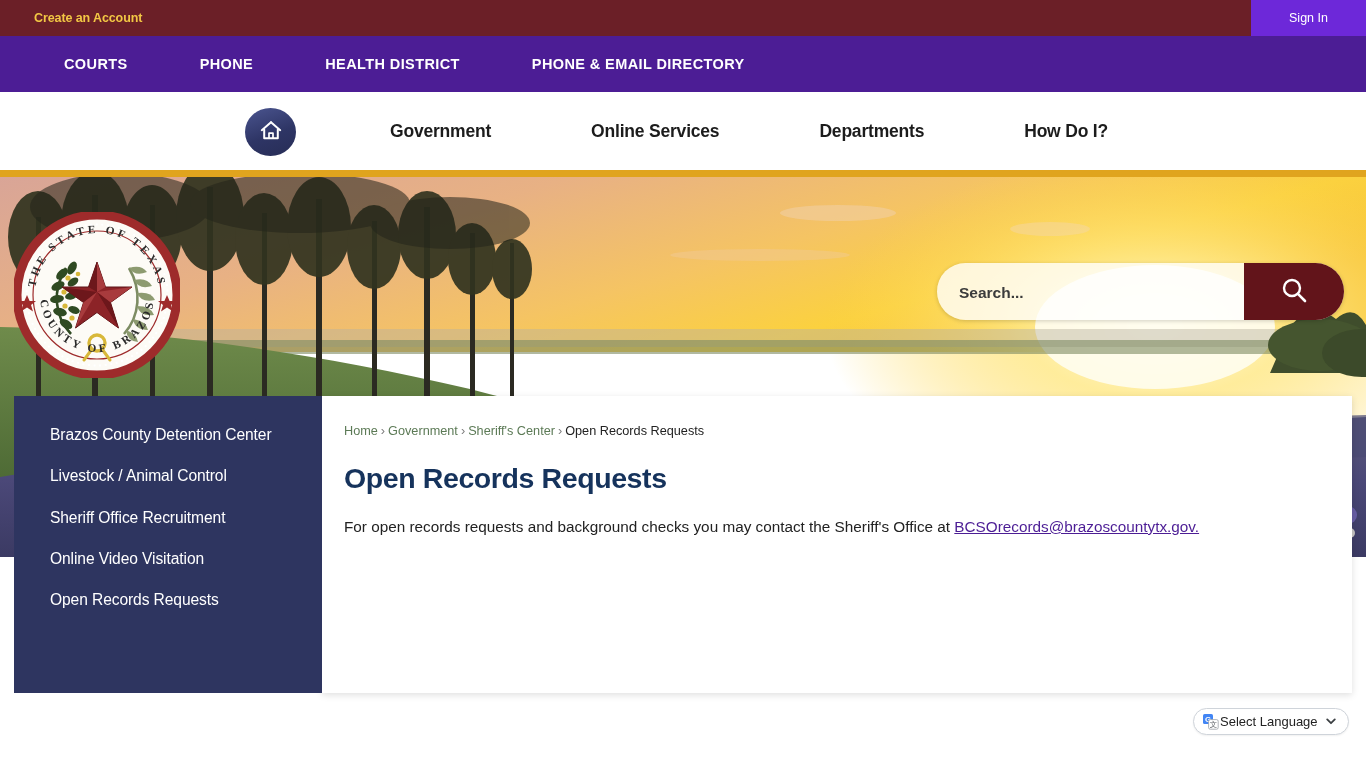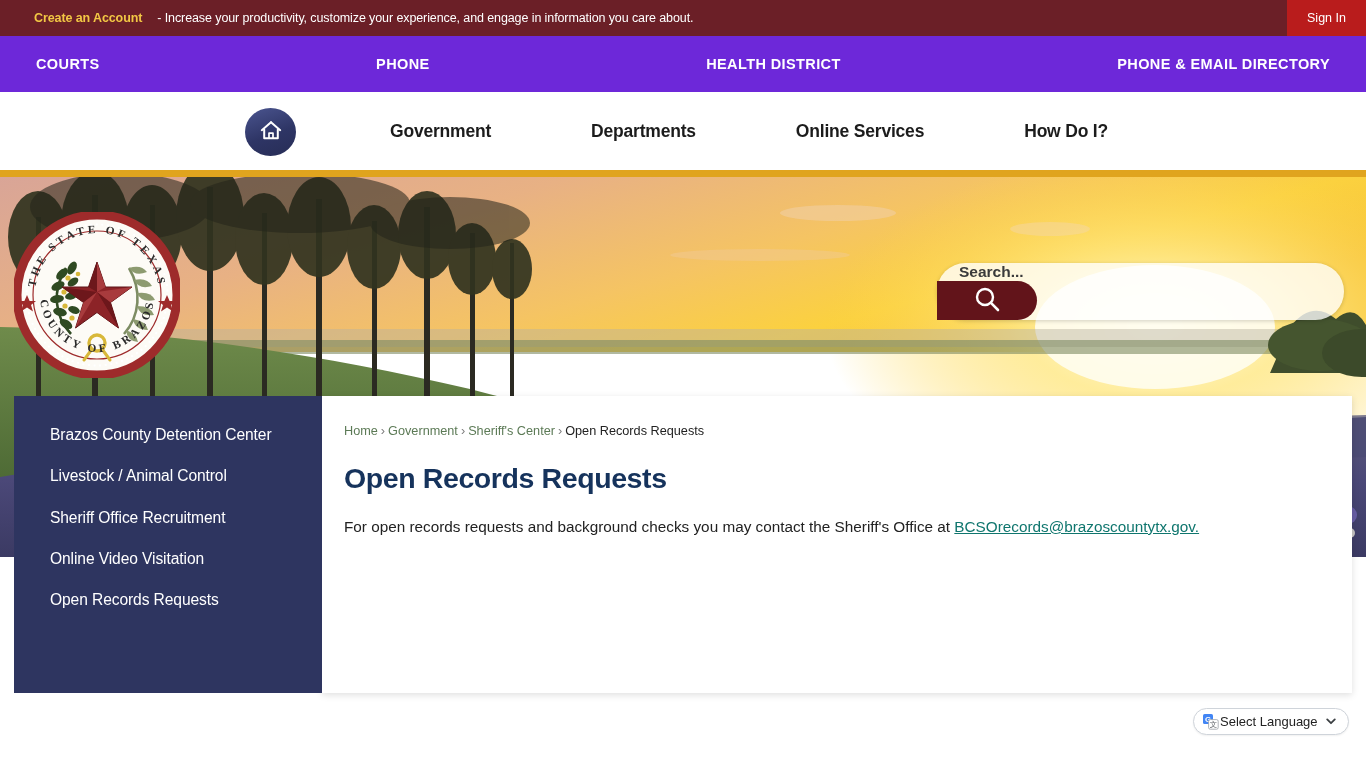--- a/index.html
+++ b/index.html
@@ -21,34 +21,35 @@
     display: flex; align-items: center;
     font-size: 12.5px; color: #ffffff; white-space: nowrap;
     letter-spacing: -0.1px;
   }
   .create-account-link {
     color: #f2c744; font-weight: bold; text-decoration: none;
     margin-right: 15px;
   }
   .sign-in-btn {
     position: absolute; right: 0; top: 0;
-    width: 79px; height: 36px;
-    background: #b91c1c;
+    width: 115px; height: 36px;
+    background: #6d28d9;
     display: flex; align-items: center; justify-content: center;
     font-size: 12.5px; color: #ffffff; cursor: pointer;
     font-weight: 500;
   }
 
   
   .mid-bar {
     position: absolute; left: 0; top: 36px;
     width: 1366px; height: 56px;
-    background: #6d28d9;
-    display: flex; align-items: center; justify-content: space-between;
+    background: #4c1d95;
+    display: flex; align-items: center; justify-content: flex-start;
     gap: 0px;
+    padding-left: 28px;
   }
   .mid-link {
     color: #ffffff; font-size: 14.5px; font-weight: bold;
     letter-spacing: 0.4px; text-decoration: none; cursor: pointer;
     padding: 0 36px; white-space: nowrap;
   }
 
   
   .main-nav {
     position: absolute; left: 0; top: 92px;
@@ -98,21 +99,21 @@
   .seal svg { display: block; }
 
   
   .search-wrap {
     position: absolute; left: 937px; top: 263px;
     width: 407px; height: 57px;
     z-index: 6;
     border-radius: 29px;
     background: rgba(255,255,255,0.78);
     box-shadow: 0 1px 4px rgba(0,0,0,0.18);
-    display: flex; align-items: flex-start; flex-direction: column;
+    display: flex; align-items: flex-end;
   }
   .search-input {
     flex: 1; height: 55px; border: none; outline: none;
     background: transparent;
     padding-left: 22px; padding-right: 10px;
     font-family: "Liberation Sans", sans-serif;
     font-size: 15.5px; color: #2a2a2a; font-weight: bold;
   }
   .search-input::placeholder { color: #3b3b3b; font-weight: bold; opacity: 1; }
   .search-btn {
@@ -143,21 +144,21 @@
     position: absolute; left: 22px; top: 66px;
     font-size: 28.5px; font-weight: bold; color: #16335c;
     letter-spacing: -0.4px;
   }
   .body-text {
     position: absolute; left: 22px; top: 120px;
     font-size: 15.3px; color: #222222; line-height: 1.45;
     white-space: nowrap;
   }
   .email-link {
-    color: #0f766e; text-decoration: underline; cursor: pointer;
+    color: #4c1d95; text-decoration: underline; cursor: pointer;
   }
 
   
   .sidebar {
     position: absolute; left: 14px; top: 396px;
     width: 308px; height: 297px;
     background: #2e3560;
     z-index: 6;
     padding-top: 18px;
   }
@@ -194,21 +195,20 @@
   .lang-caret {
     flex: 0 0 12px; margin-right: 2px;
   }
 </style>
 </head>
 <body>
 
 <div class="top-bar">
   <div class="top-bar-text">
     <a class="create-account-link" href="#">Create an Account</a>
-    <span>- Increase your productivity, customize your experience, and engage in information you care about.</span>
   </div>
   <div class="sign-in-btn">Sign In</div>
 </div>
 
 <div class="mid-bar">
   <a class="mid-link" href="#">COURTS</a>
   <a class="mid-link" href="#">PHONE</a>
   <a class="mid-link" href="#">HEALTH DISTRICT</a>
   <a class="mid-link" href="#">PHONE &amp; EMAIL DIRECTORY</a>
 </div>
@@ -221,22 +221,22 @@
       <path d="M12 3.2 L21.2 11.2" stroke="#ffffff" stroke-width="2" stroke-linecap="round"></path>
       <path d="M12 3.2 L2.8 11.2" stroke="#ffffff" stroke-width="2" stroke-linecap="round"></path>
       <path d="M5.2 10.4 V19.2 H18.8 V10.4" stroke="#ffffff" stroke-width="2" stroke-linejoin="round" stroke-linecap="round" fill="none"></path>
       <path d="M10 19.2 V14.2 H14 V19.2" stroke="#ffffff" stroke-width="1.7" stroke-linejoin="round" fill="none"></path>
     </svg>
   </span>
 </div>
 
 <div class="main-nav-links">
   <a class="main-link" href="#">Government</a>
+  <a class="main-link" href="#">Online Services</a>
   <a class="main-link" href="#">Departments</a>
-  <a class="main-link" href="#">Online Services</a>
   <a class="main-link" href="#">How Do I?</a>
 </div>
 
 <div class="gold-bar"></div>
 
 <div class="hero">
   <svg viewBox="0 0 1366 380" preserveAspectRatio="none">
     <defs>
       <linearGradient id="sky" x1="0" y1="0" x2="1" y2="0.45">
         <stop offset="0%" stop-color="#d9a597"></stop>

